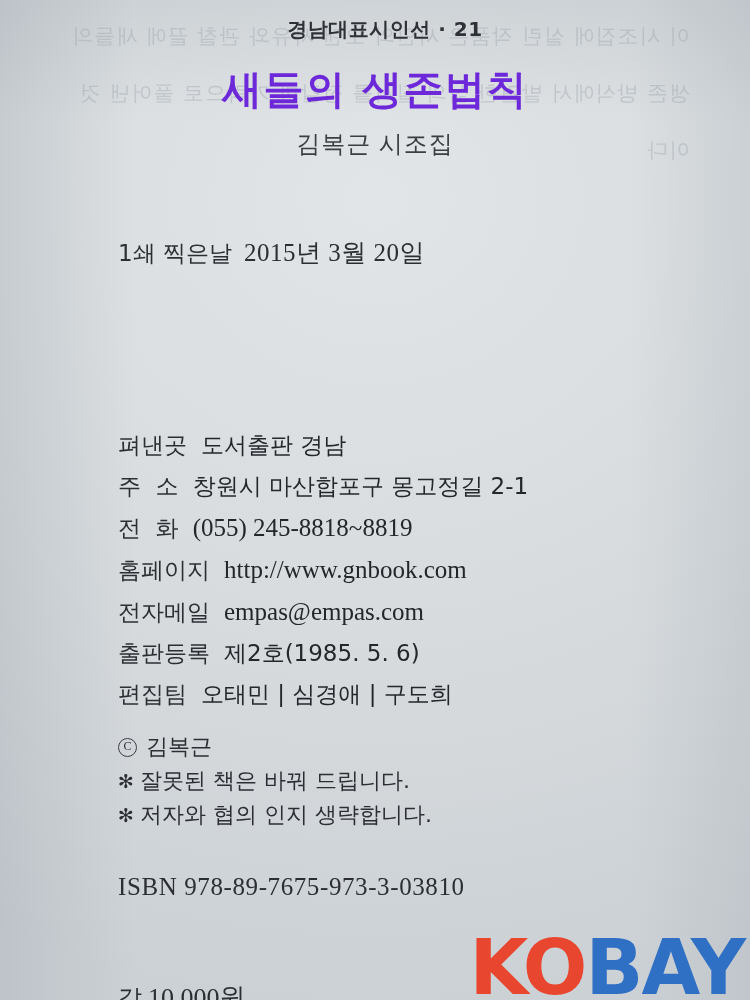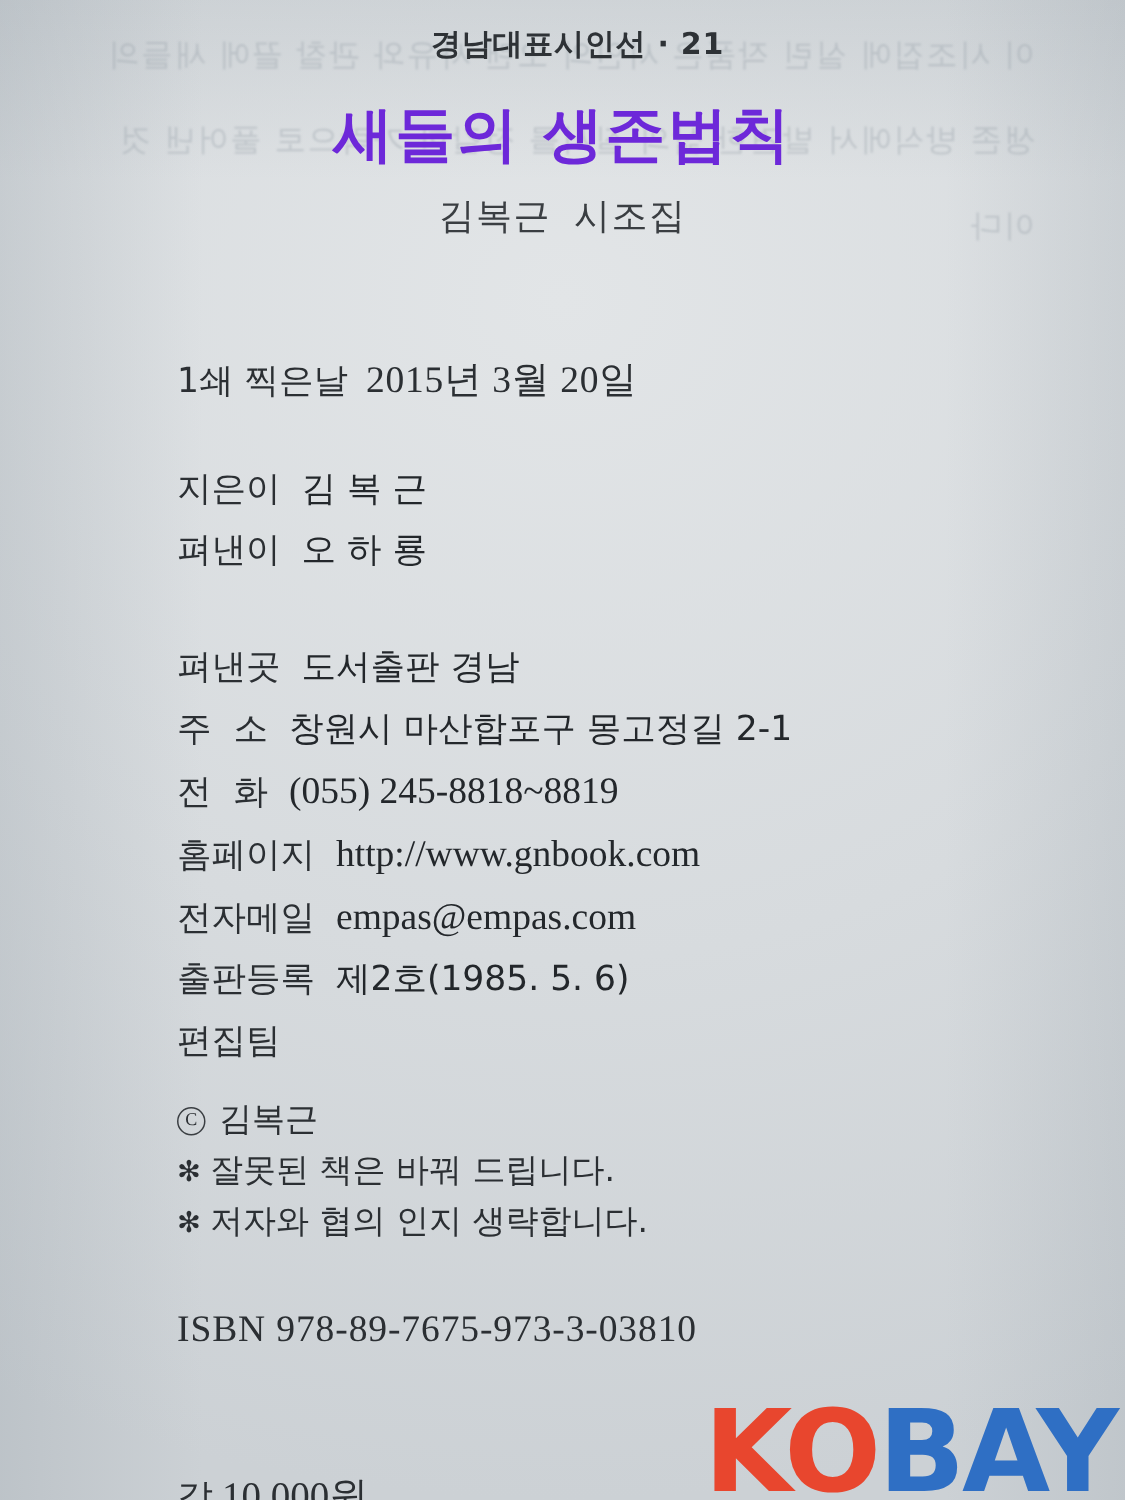--- a/index.html
+++ b/index.html
@@ -84,21 +84,21 @@
   }
 
   .book-subtitle {
     position: absolute;
     left: 0; right: 0;
     top: 128px;
     text-align: center;
     font-size: 24px;
     letter-spacing: 1px;
     color: #3a3e42;
-    font-family: Liberation Mono, monospace;
+    font-family: Liberation Sans, sans-serif;
   }
 
   .block {
     position: absolute;
     left: 118px;
     right: 40px;
   }
 
   .row {
     display: flex;
@@ -224,30 +224,20 @@
   <div class="series">경남대표시인선 · 21</div>
 
   <div class="book-title">새들의 생존법칙</div>
 
   <div class="book-subtitle">김복근 시조집</div>
 
   <div class="print-date">
     <span>1쇄 찍은날</span><span class="dateval">2015년  3월  20일</span>
   </div>
 
-  <div class="block credits">
-    <div class="row">
-      <span class="label">지은이</span>
-      <span class="value">김 복 근</span>
-    </div>
-    <div class="row">
-      <span class="label">펴낸이</span>
-      <span class="value">오 하 룡</span>
-    </div>
-  </div>
 
   <div class="block publisher">
     <div class="row">
       <span class="label">펴낸곳</span>
       <span class="value">도서출판 경남</span>
     </div>
     <div class="row">
       <span class="label">주  소</span>
       <span class="value">창원시 마산합포구 몽고정길 2-1</span>
     </div>
@@ -262,20 +252,21 @@
     <div class="row">
       <span class="label">전자메일</span>
       <span class="value serif">empas@empas.com</span>
     </div>
     <div class="row">
       <span class="label">출판등록</span>
       <span class="value">제2호(1985. 5. 6)</span>
     </div>
     <div class="row">
       <span class="label">편집팀</span>
+      <span class="value">오태민 | 심경애 | 구도희</span>
     </div>
   </div>
 
   <div class="notes">
     <div class="copy">
       <span class="cmark">C</span>
       <span>김복근</span>
     </div>
     <div class="star-line">
       <span class="star">✻</span>

